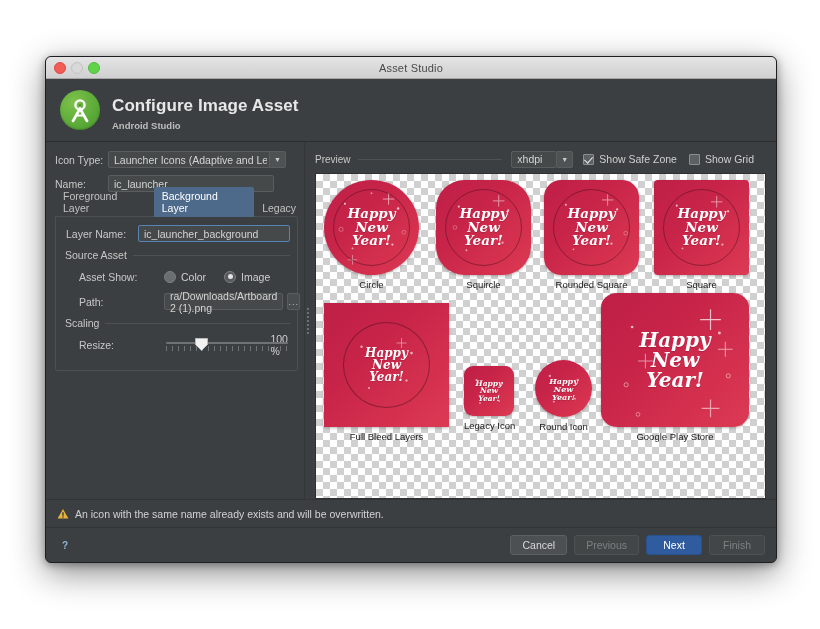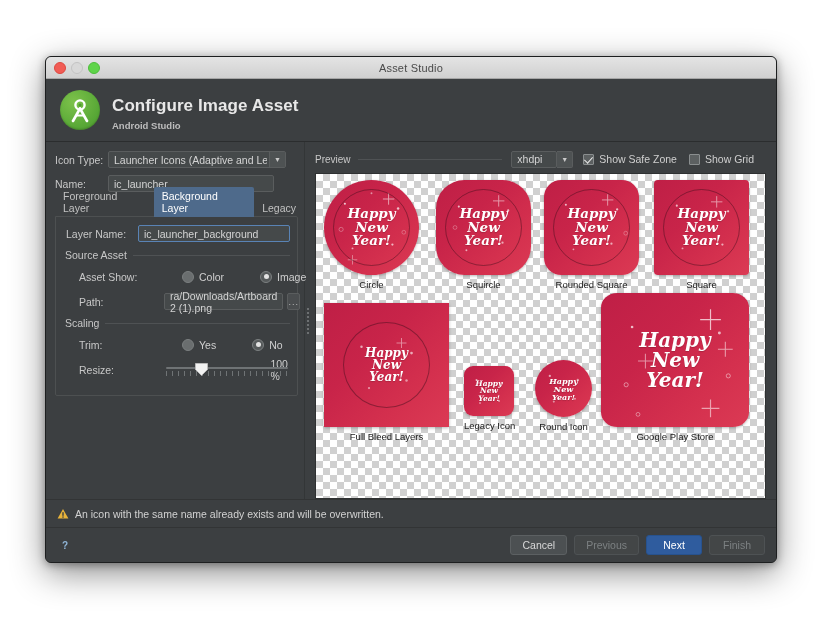--- a/index.html
+++ b/index.html
@@ -101,21 +101,21 @@
   }
   .sub-row{display:flex;align-items:center;height:19px;margin-bottom:6px;}
   .sub-lbl{font-size:10.5px;color:#c8c8c8;width:72px;flex:0 0 72px;padding-left:3px;}
   .sub-lbl.ind{padding-left:16px;width:85px;flex:0 0 85px;}
   .layerfield{width:165px;border-color:#5983b5;background:#45494a;}
 
   .sep{display:flex;align-items:center;margin:3px 0 6px 2px;}
   .sep-t{font-size:10.5px;color:#c8c8c8;margin-right:6px;}
   .sep-l{flex:1;height:1px;background:#4f5254;}
 
-  .radio{display:flex;align-items:center;margin-right:18px;margin-left:18px;}
+  .radio{display:flex;align-items:center;margin-right:18px;}
   .rd{
     width:10px;height:10px;border-radius:50%;
     background:#6a6e6f;border:1px solid #7b7f80;margin-right:5px;position:relative;
   }
   .rd.on{background:#565a5b;}
   .rd.on::after{
     content:"";position:absolute;left:2.5px;top:2.5px;width:5px;height:5px;
     border-radius:50%;background:#e3e3e3;
   }
   .rlab{font-size:10.5px;color:#cfcfcf;}
@@ -324,31 +324,20 @@
           <div class="sub-lbl ind">Path:</div>
           <div class="field pathfield">ra/Downloads/Artboard 2 (1).png</div>
           <div class="browse">...</div>
         </div>
 
         <div class="sep">
           <div class="sep-t">Scaling</div>
           <div class="sep-l"></div>
         </div>
 
-        <div class="sub-row">
-          <div class="sub-lbl ind">Trim:</div>
-          <div class="radio">
-            <div class="rd"></div>
-            <div class="rlab">Yes</div>
-          </div>
-          <div class="radio">
-            <div class="rd on"></div>
-            <div class="rlab">No</div>
-          </div>
-        </div>
 
         <div class="sub-row">
           <div class="sub-lbl ind">Resize:</div>
           <div class="slider-wrap">
             <div class="strack"></div>
             <div class="sticks"></div>
             <div class="sthumb">
               <svg width="13" height="13" viewBox="0 0 13 13">
                 <path d="M0.5 0.5 L12.5 0.5 L12.5 6.5 L6.5 12.5 L0.5 6.5 Z" fill="#f2f2f2" stroke="#b9b9b9" stroke-width="1"></path>
               </svg>

